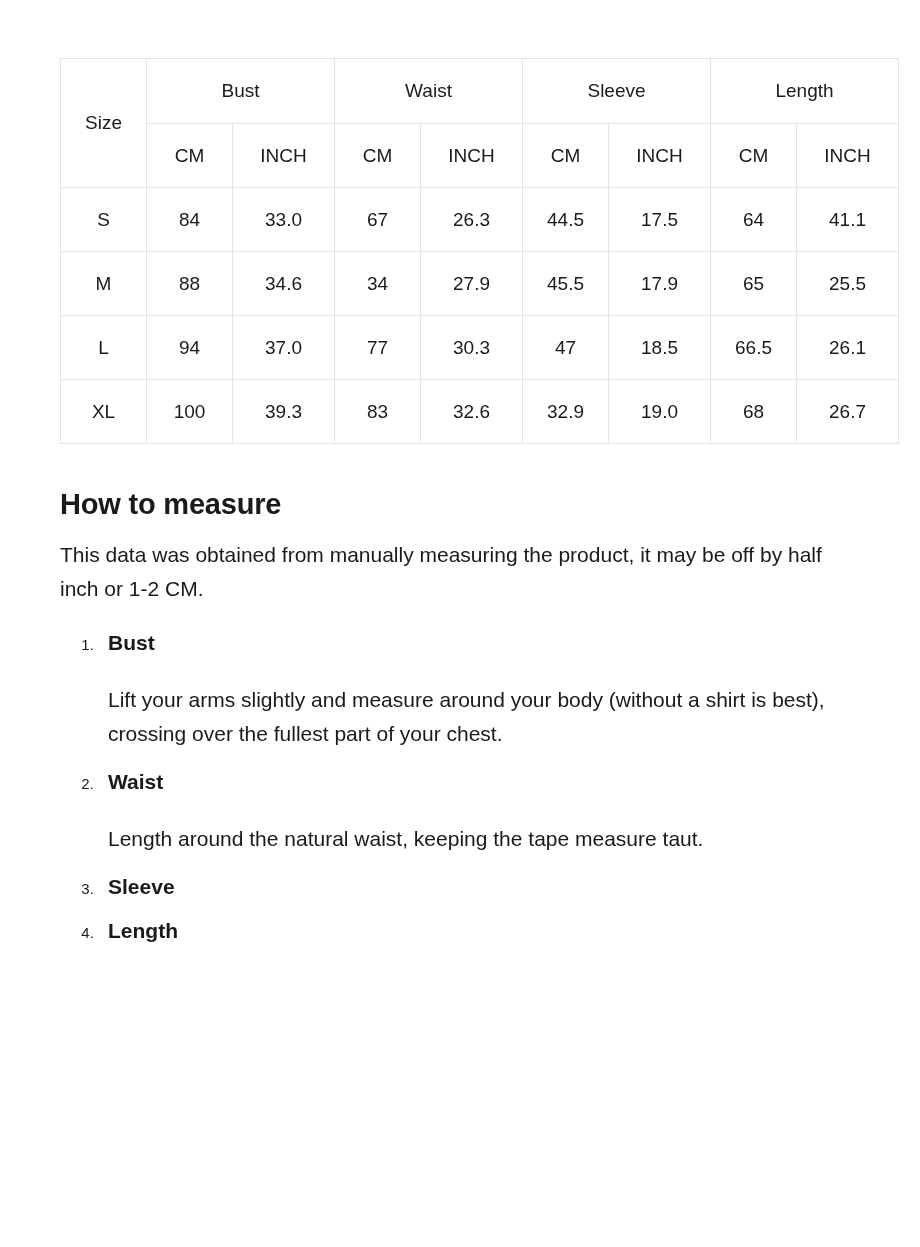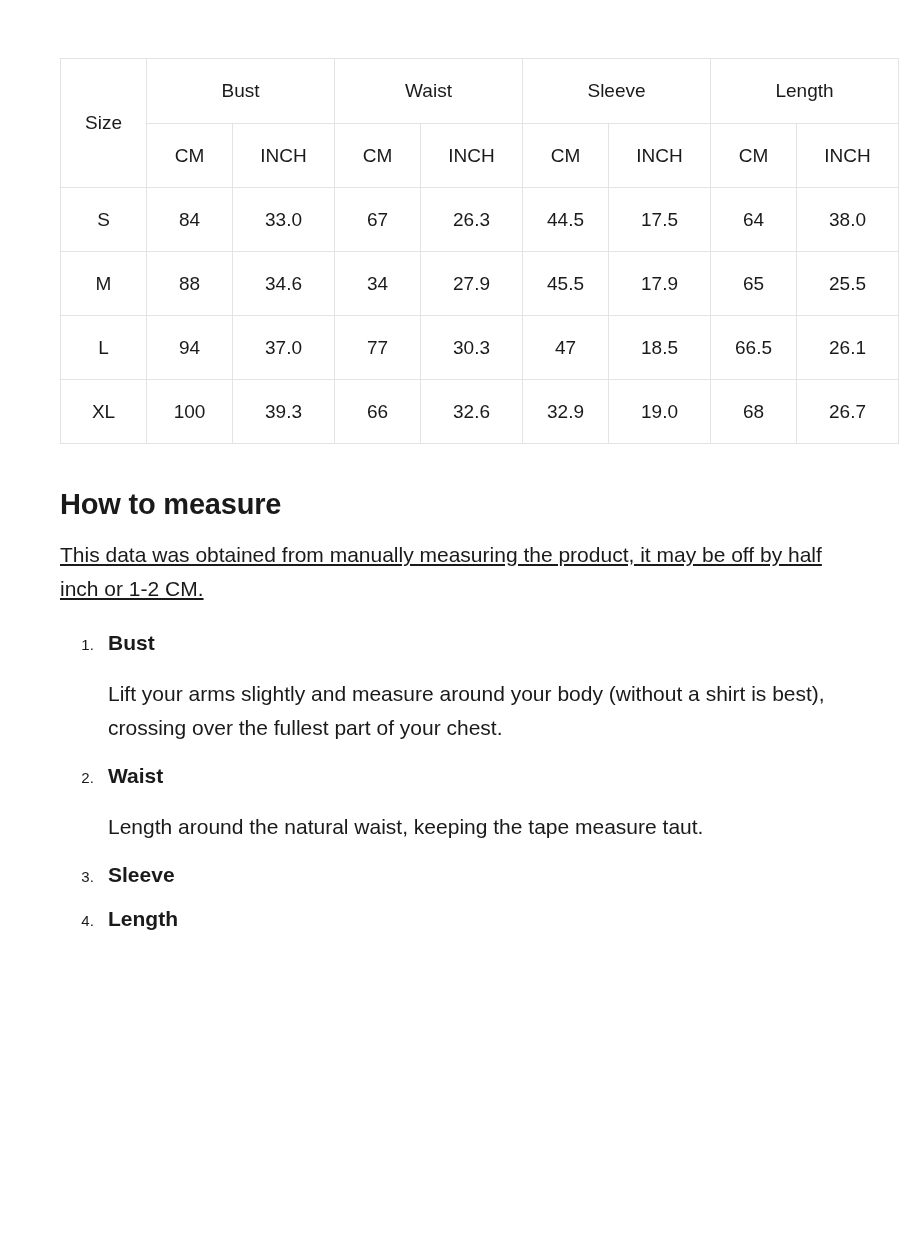--- a/index.html
+++ b/index.html
@@ -64,21 +64,20 @@
     font-size: 29px;
     font-weight: bold;
     margin: 44px 0 12px 0;
     letter-spacing: -0.2px;
   }
   p.intro {
     font-size: 21px;
     line-height: 1.62;
     margin: 17px 0 0 0;
     max-width: 800px;
-    text-decoration: underline;
   }
   ol.steps {
     margin: 24px 0 0 0;
     padding-left: 38px;
     list-style: decimal;
   }
   ol.steps > li {
     margin: 0 0 0 0;
     padding-left: 10px;
     font-size: 15px;
@@ -89,21 +88,21 @@
   .step-title {
     font-size: 21px;
     font-weight: bold;
     display: block;
     line-height: 1.2;
   }
   .step-body {
     font-size: 21px;
     line-height: 1.62;
     display: block;
-    margin-top: 22px;
+    margin-top: 28px;
     max-width: 770px;
   }
 </style>
 </head>
 <body>
 
 <div class="page">
 
   <table class="size-table">
     <colgroup>
@@ -139,21 +138,21 @@
     <tbody>
       <tr>
         <td>S</td>
         <td>84</td>
         <td>33.0</td>
         <td>67</td>
         <td>26.3</td>
         <td>44.5</td>
         <td>17.5</td>
         <td>64</td>
-        <td>38.0</td>
+        <td>41.1</td>
       </tr>
       <tr>
         <td>M</td>
         <td>88</td>
         <td>34.6</td>
         <td>34</td>
         <td>27.9</td>
         <td>45.5</td>
         <td>17.9</td>
         <td>65</td>
@@ -167,21 +166,21 @@
         <td>30.3</td>
         <td>47</td>
         <td>18.5</td>
         <td>66.5</td>
         <td>26.1</td>
       </tr>
       <tr>
         <td>XL</td>
         <td>100</td>
         <td>39.3</td>
-        <td>66</td>
+        <td>83</td>
         <td>32.6</td>
         <td>32.9</td>
         <td>19.0</td>
         <td>68</td>
         <td>26.7</td>
       </tr>
     </tbody>
   </table>
 
   <h2 class="how-title">How to measure</h2>

